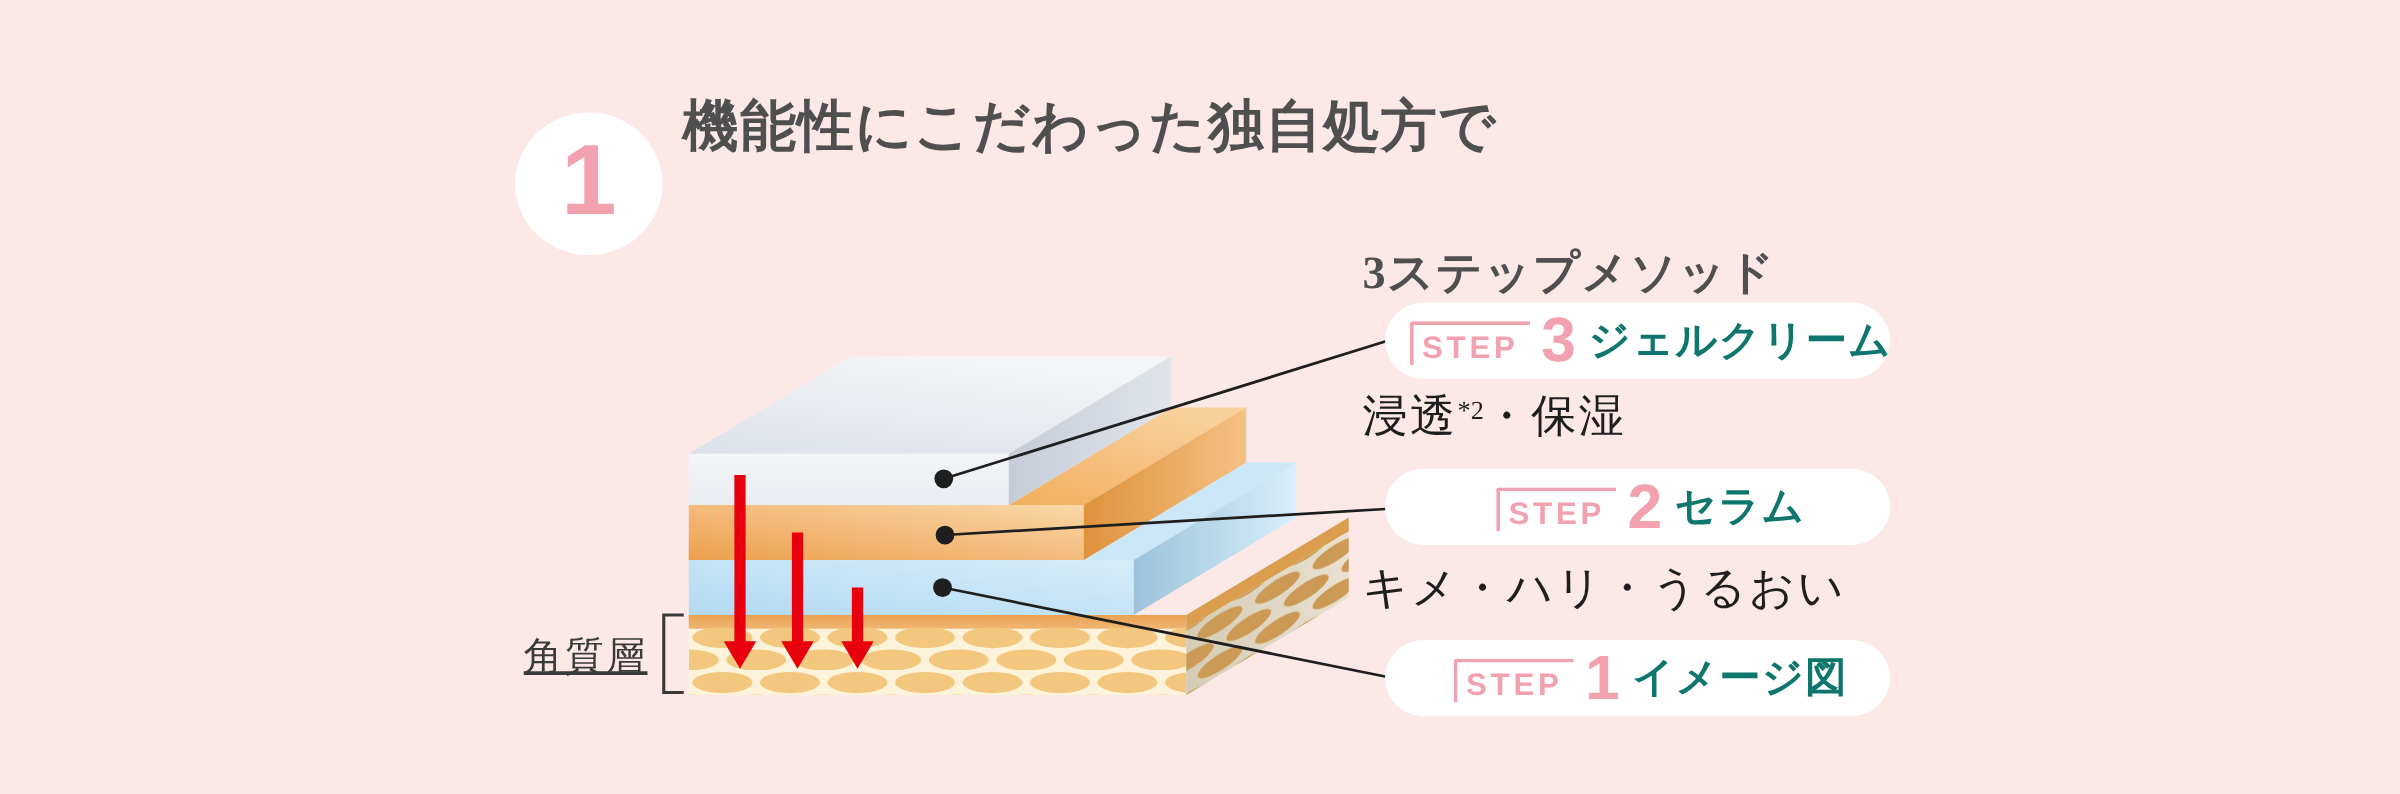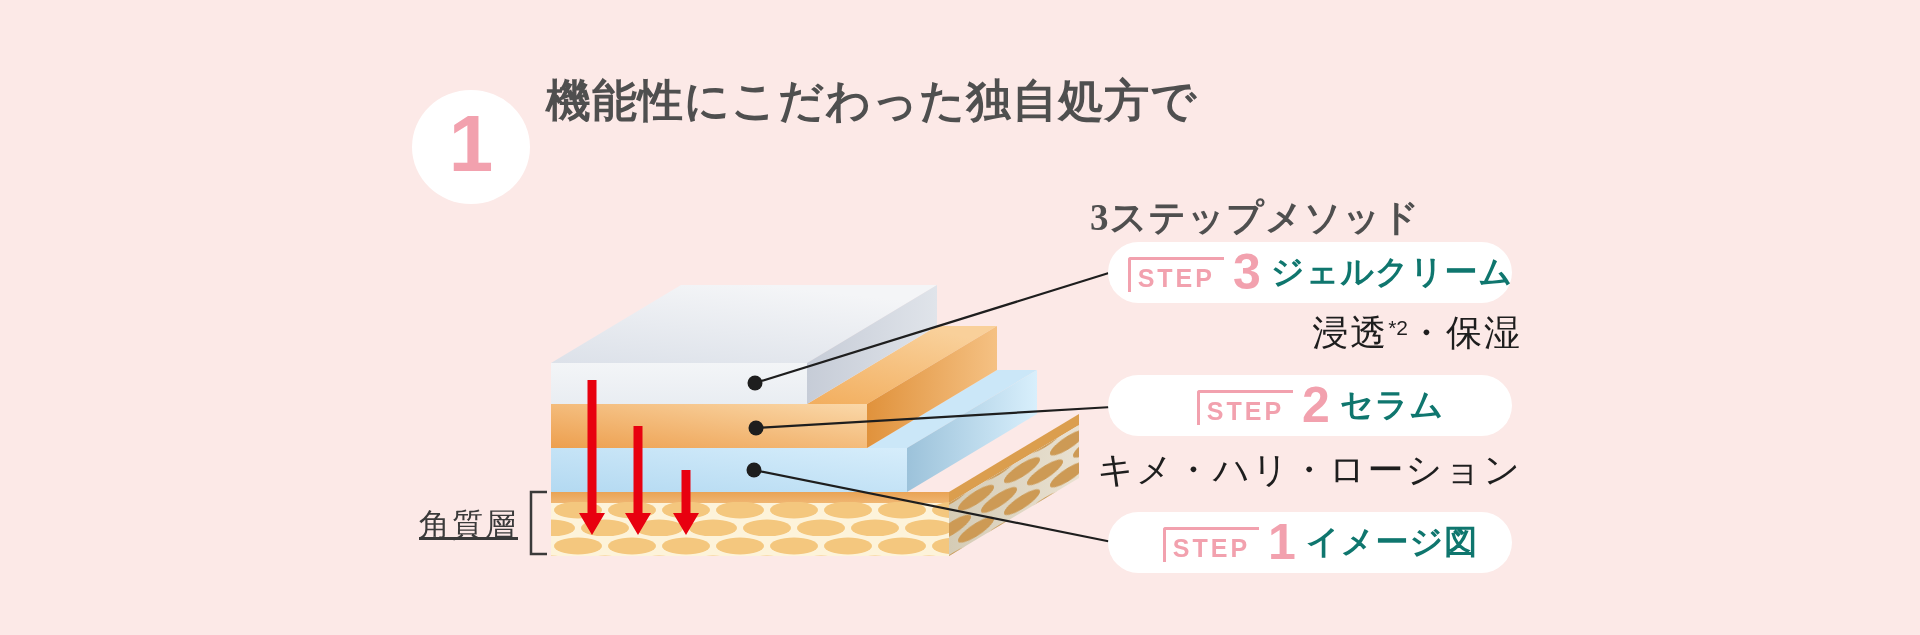--- a/index.html
+++ b/index.html
@@ -61,23 +61,24 @@
   .step-num {
     color: var(--accent_pink, #f2a1ae); font-size:50px; font-weight:bold;
     line-height:1; margin:0 10px 0 9px; transform:translateY(-1px);
   }
   .step-name {
     font-size:33px; font-weight:bold; color:#0f766e; letter-spacing:1px;
     white-space:nowrap;
   }
 
   .desc {
-    position:absolute; left:1090px; width:432px; text-align:right;
+    position:absolute; left:1090px; width:432px; text-align:left;
     font-size:36px; color: var(--text_dark, #1e1e1e); letter-spacing:2px;
     white-space:nowrap;
+    font-family:Liberation Serif, serif;
   }
   .desc.d3 { top:309px; } .desc.d2 { top:446px; } .desc.d1 { top:576px; }
   .desc .sup { font-size:21px; vertical-align:10px; letter-spacing:0; }
 </style>
 </head>
 <body>
 
 <div class="stage">
 
   <svg class="diagram" width="1920" height="635" viewBox="0 0 1920 635">
@@ -212,21 +213,21 @@
     <span class="step-num">3</span>
     <span class="step-name">ジェルクリーム</span>
   </div>
   <div class="desc d3"><span>浸透</span><span class="sup">*2</span><span>・保湿</span></div>
 
   <div class="pill p2">
     <span class="step-word">STEP</span>
     <span class="step-num">2</span>
     <span class="step-name">セラム</span>
   </div>
-  <div class="desc d2"><span>キメ・ハリ・ローション</span><span class="sup"></span><span></span></div>
+  <div class="desc d2"><span>キメ・ハリ・うるおい</span><span class="sup"></span><span></span></div>
 
   <div class="pill p1">
     <span class="step-word">STEP</span>
     <span class="step-num">1</span>
     <span class="step-name">イメージ図</span>
   </div>
 
 </div>
 
 </body></html>

